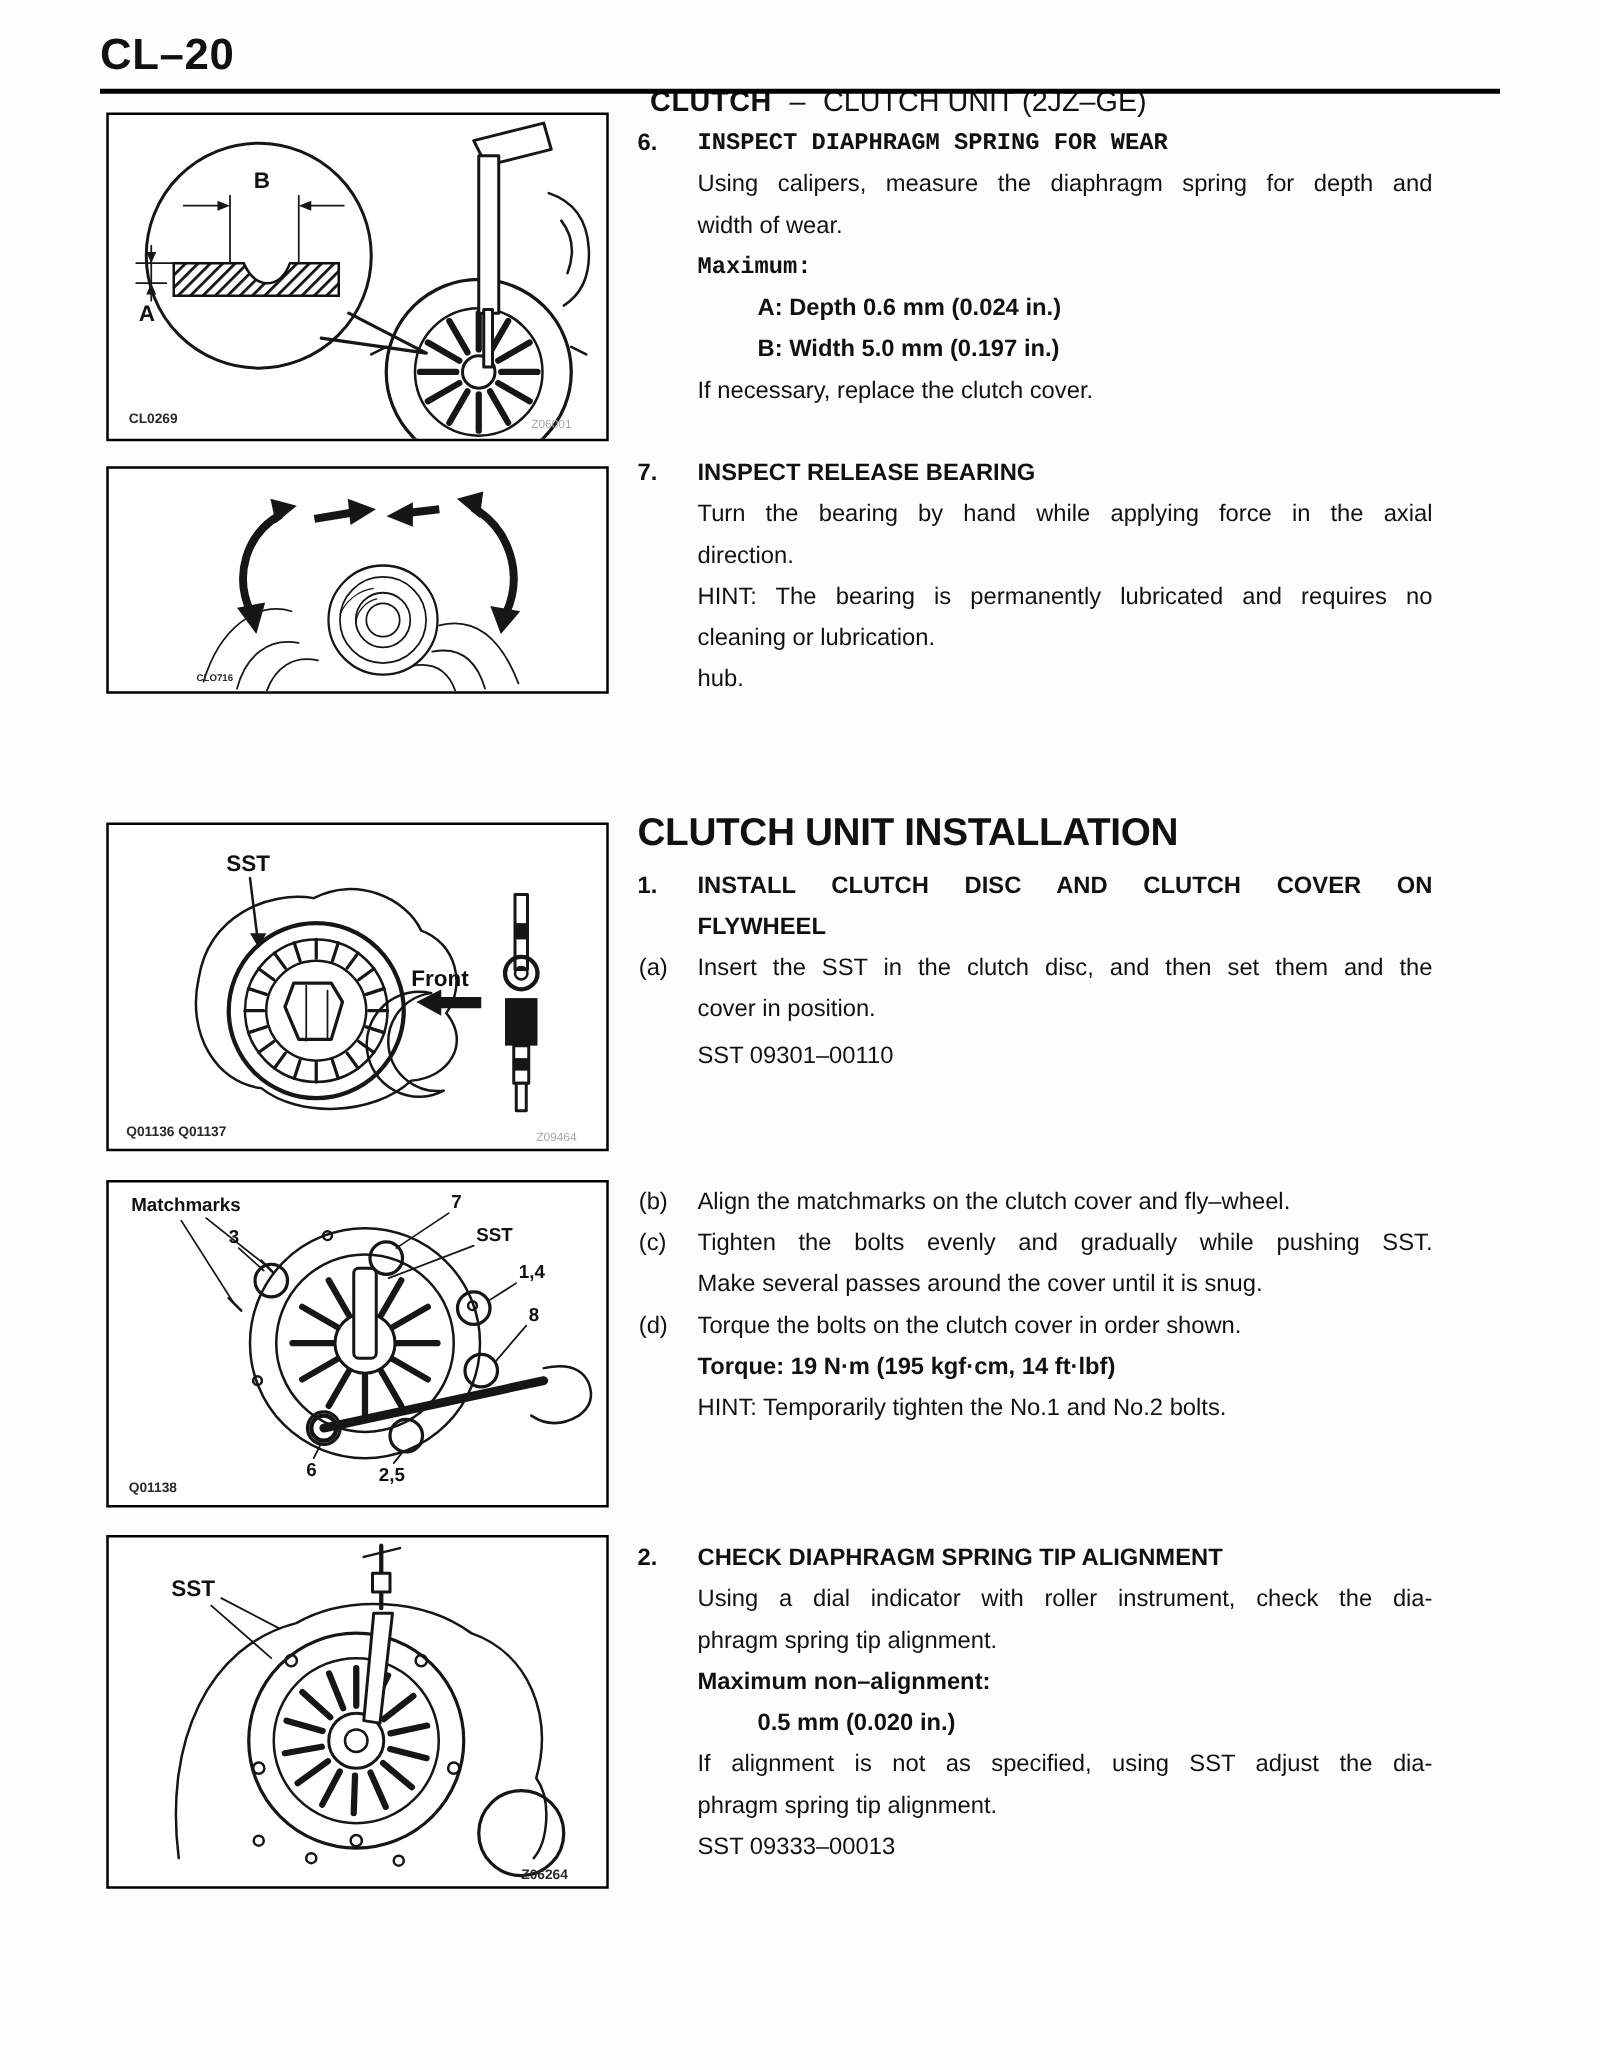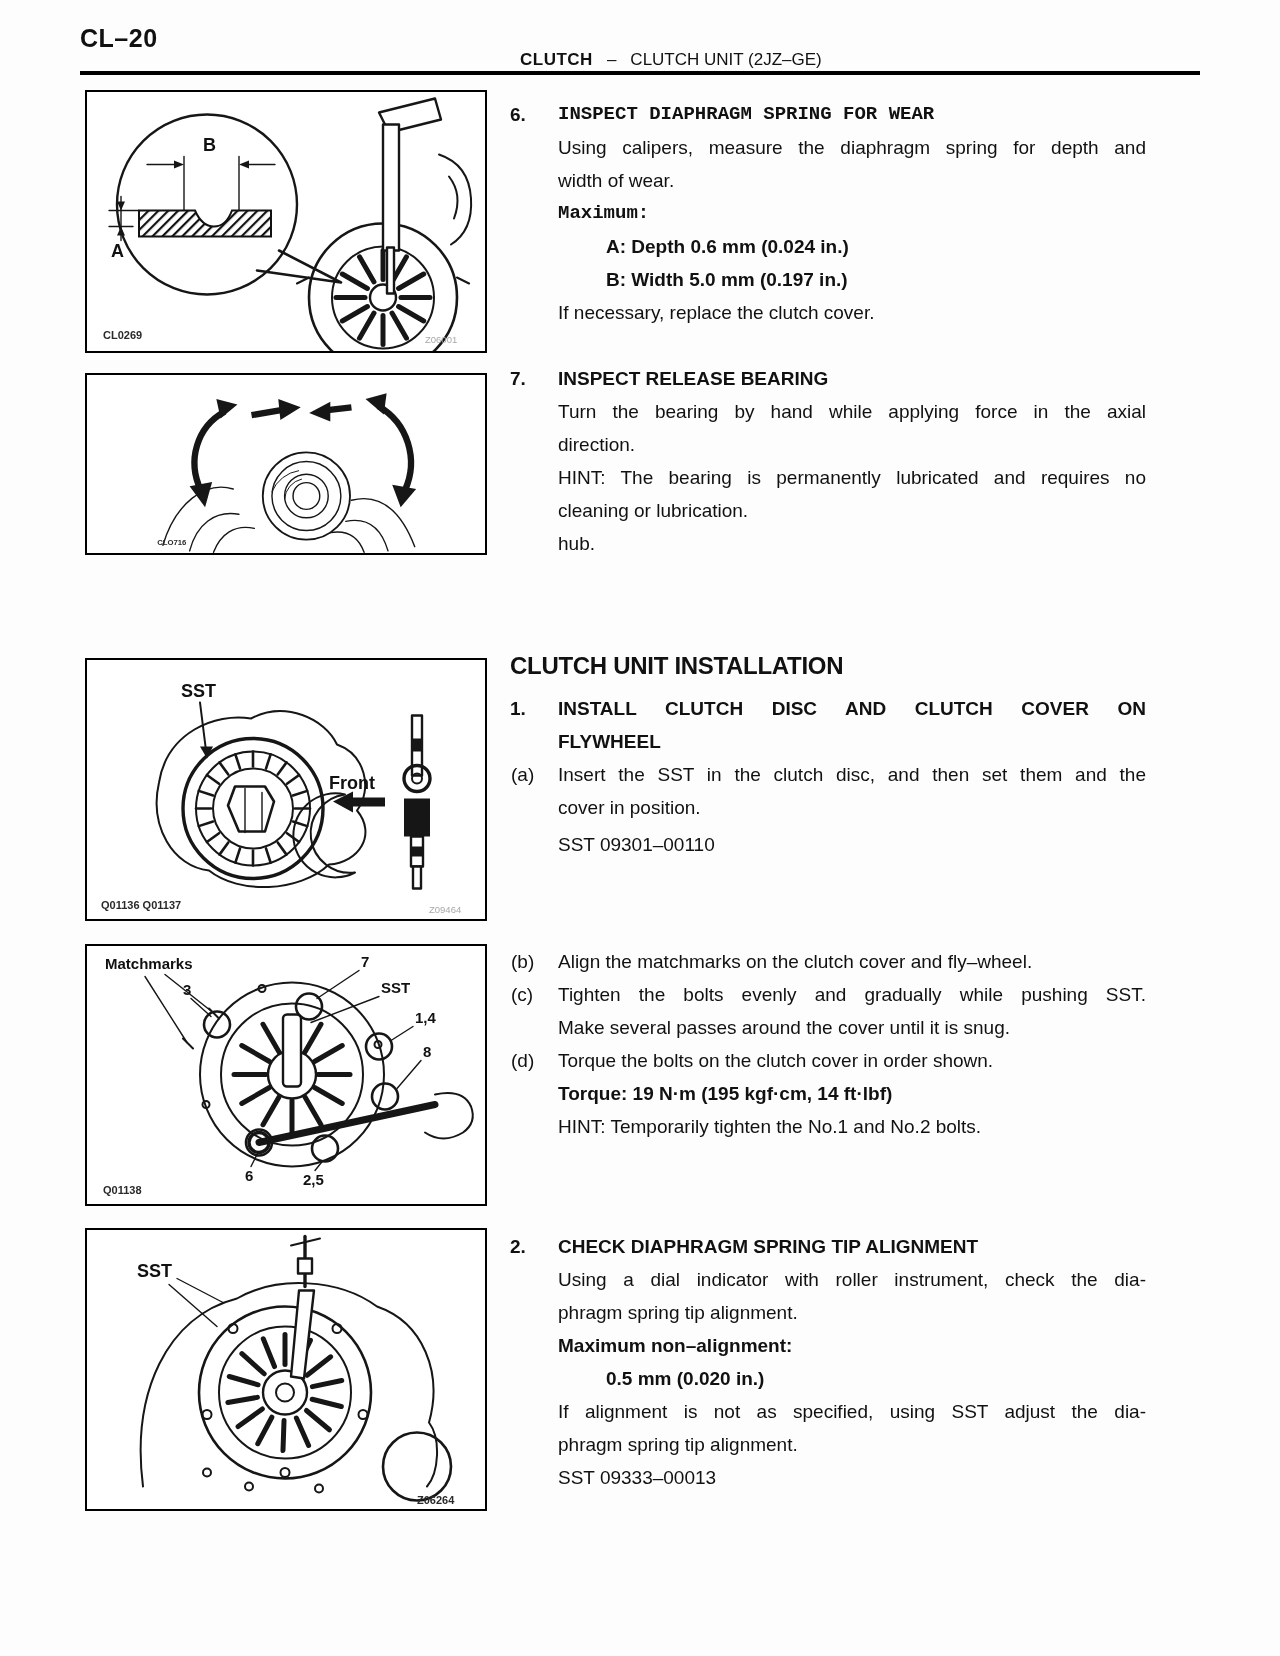--- a/index.html
+++ b/index.html
@@ -2,22 +2,22 @@
 <html><head>
 <meta charset="utf-8">
 <style>
   html,body { margin:0; padding:0; background:#e8e8e8; }
   .page {
     position:relative; width:1280px; height:1656px; margin:0 auto;
     background:#fdfdfd; font-family:"Liberation Sans", sans-serif; color:#111;
     overflow:hidden;
   }
   
-  .pagenum { position:absolute; left:80px; top:24px; font-size:25px; font-weight:bold; letter-spacing:0.5px; }
-  .crumb   { position:absolute; left:520px; top:50px; font-size:17px; white-space:nowrap; }
+  .pagenum { position:absolute; left:80px; top:24px; font-size:35px; font-weight:bold; letter-spacing:0.5px; }
+  .crumb   { position:absolute; left:520px; top:68px; font-size:23px; white-space:nowrap; }
   .crumb .sec { font-weight:bold; letter-spacing:0.5px; }
   .crumb .sep { margin:0 14px; }
   .hrule   { position:absolute; left:80px; top:71px; width:1120px; height:4px; background:#000; }
   
   .fig { position:absolute; left:85px; width:402px; border:2.5px solid #000; background:#fff; box-sizing:border-box; }
   .fig svg { display:block; width:100%; height:100%; }
   .k1 { stroke:#161616; fill:none; stroke-width:1.4; stroke-linecap:round; stroke-linejoin:round; }
   .k2 { stroke:#161616; fill:none; stroke-width:2;   stroke-linecap:round; stroke-linejoin:round; }
   .k25{ stroke:#161616; fill:none; stroke-width:2.6; stroke-linecap:round; stroke-linejoin:round; }
   .k3 { stroke:#161616; fill:none; stroke-width:3.4; stroke-linecap:round; stroke-linejoin:round; }
@@ -26,21 +26,21 @@
   .k9 { stroke:#161616; fill:none; stroke-width:9;   stroke-linecap:butt; }
   .fillb { fill:#161616; stroke:none; }
   .fillw { fill:#fff; stroke:#161616; stroke-width:2.4; stroke-linejoin:round; }
   .figlabel-lg { font:bold 18px "Liberation Sans",sans-serif; fill:#111; }
   .figlabel    { font:bold 15px "Liberation Sans",sans-serif; fill:#111; }
   .figcode     { font:bold 11px "Liberation Sans",sans-serif; fill:#2a2a2a; }
   .faint       { font:9.5px "Liberation Sans",sans-serif; fill:#a9a9a9; }
   
   .trow { position:absolute; font-size:19px; line-height:33px; }
   .b { font-weight:bold; }
-  .big-title { font-size:24px; font-weight:bold; letter-spacing:-0.3px; line-height:36px; }
+  .big-title { font-size:31px; font-weight:bold; letter-spacing:-0.3px; line-height:36px; }
   .jline { text-align:justify; text-align-last:justify; }
   .jline.last { text-align-last:left; }
 </style>
 </head>
 <body>
 
 <div class="page">
 
   <div class="pagenum">CL–20</div>
   <div class="crumb">

